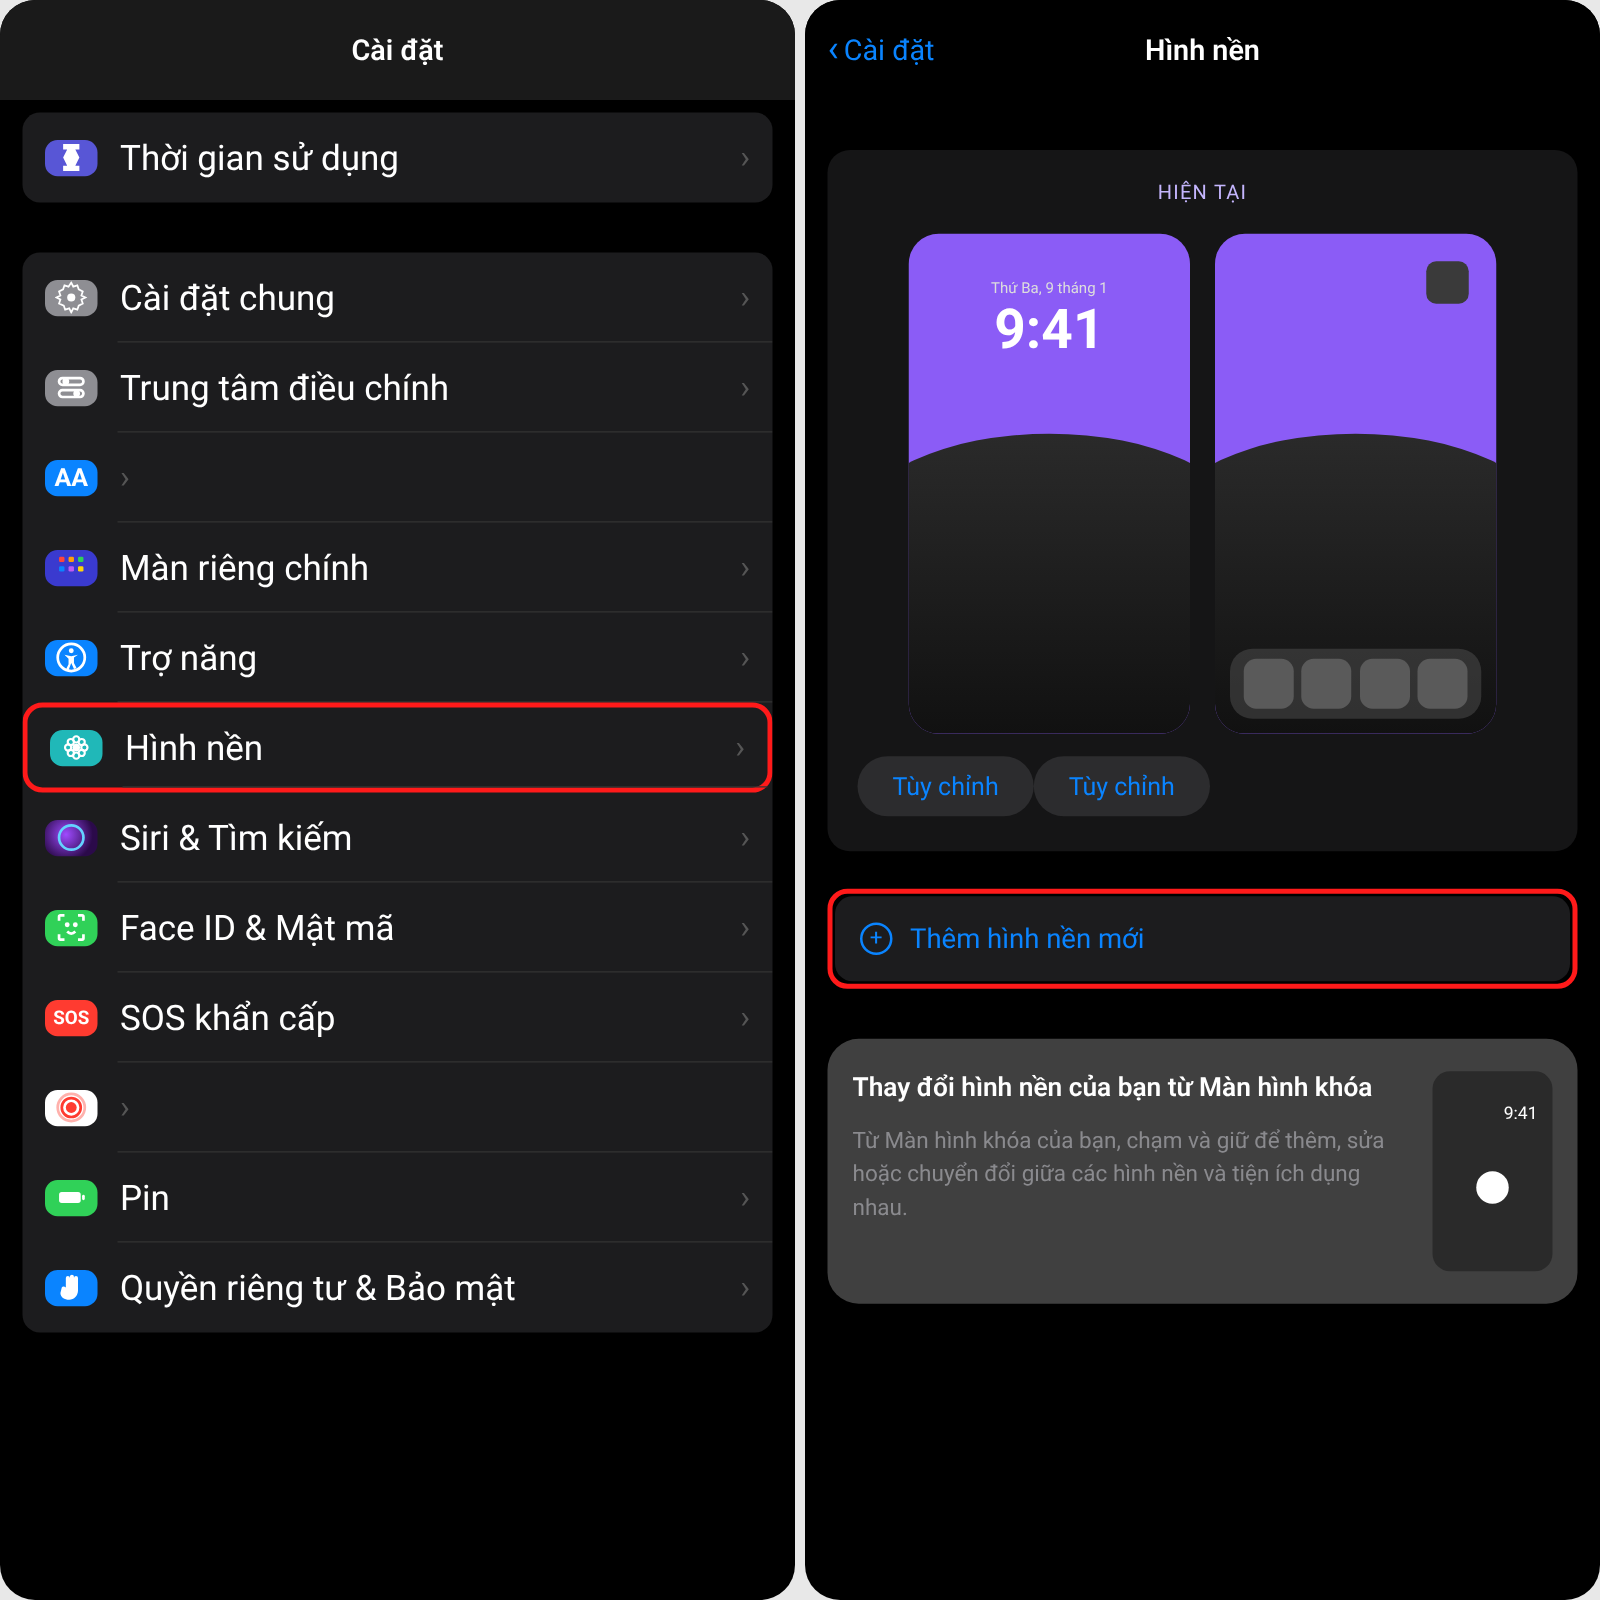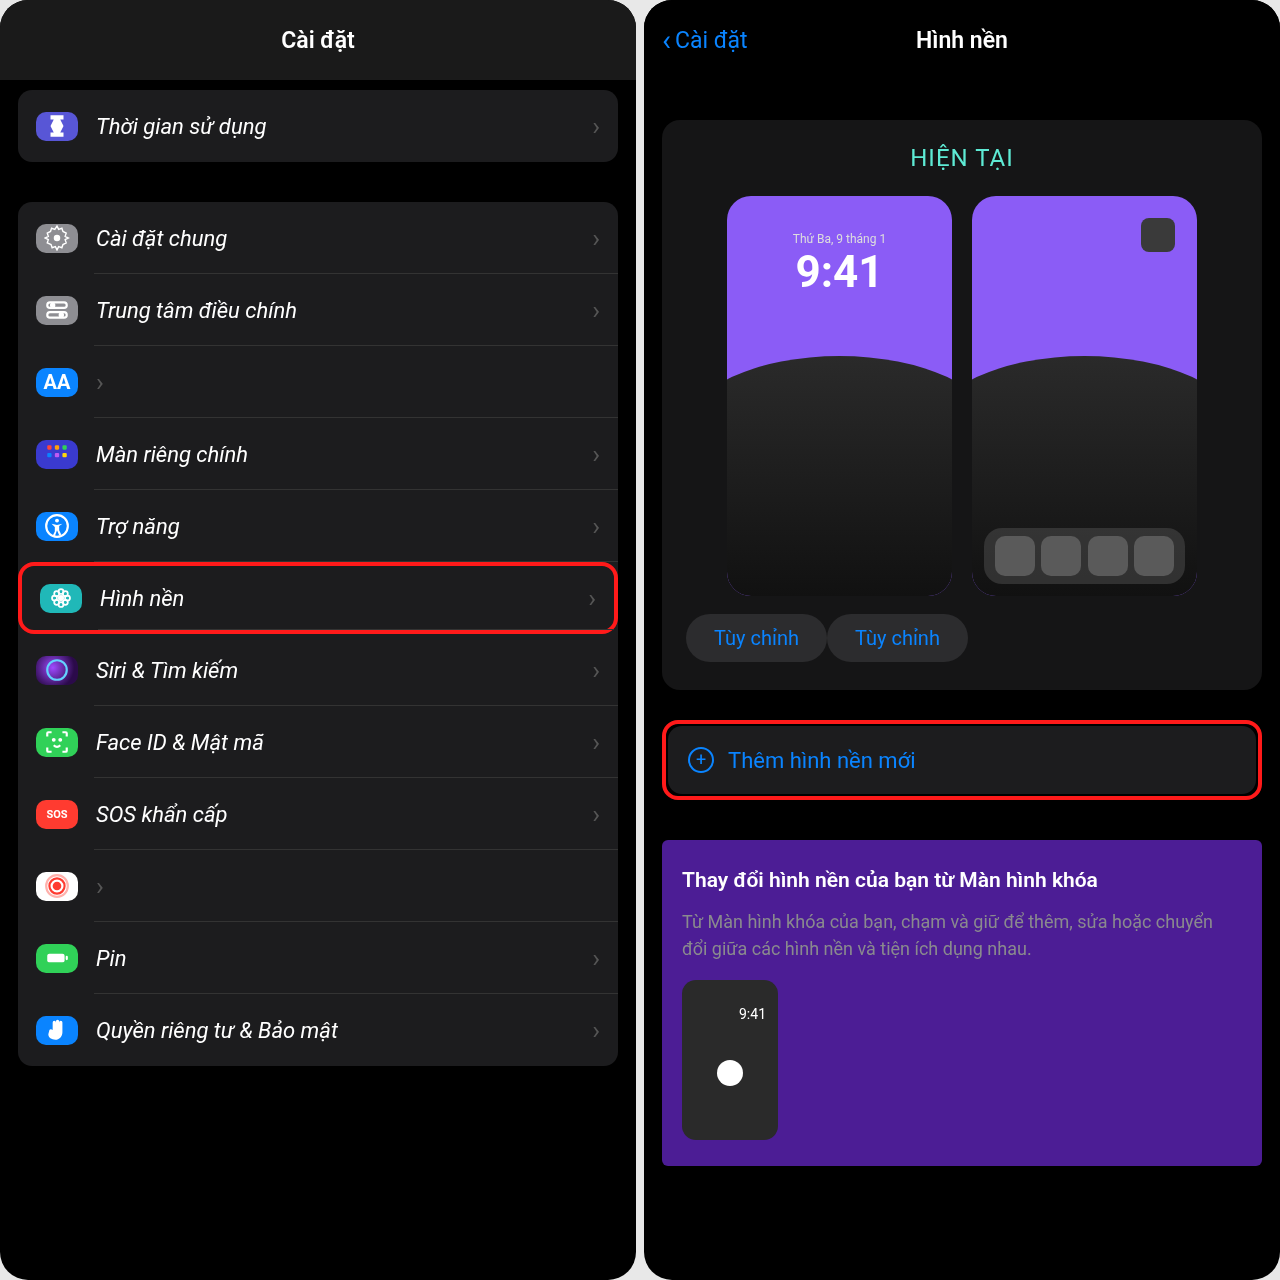--- a/index.html
+++ b/index.html
@@ -71,41 +71,41 @@
   }
   .icon-box {
     width: 42px; height: 29px;
     border-radius: 10px;
     display: flex;
     align-items: center;
     justify-content: center;
     margin-right: 18px;
     flex-shrink: 0;
   }
-  .row-label { font-size: 22px; flex: 1; font-style: italic; }
+  .row-label { font-size: 28px; flex: 1; }
   .chev {
     color: #555;
     font-size: 26px;
   }
   .highlight-red {
     border: 4px solid #ff1a1a;
     border-radius: 16px;
   }
 
   
   .current-card {
     background: #151516;
     border-radius: 18px;
     padding: 24px 24px 28px;
     margin-top: 40px;
   }
   .current-label {
     text-align: center;
-    color: #5eead4;
-    font-size: 24px;
+    color: #c4b5fd;
+    font-size: 16px;
     letter-spacing: 1px;
     margin-bottom: 24px;
   }
   .phones-row {
     display: flex;
     gap: 20px;
     justify-content: center;
   }
   .mini-phone {
     width: 225px;
@@ -194,27 +194,26 @@
     align-items: center;
     justify-content: center;
     font-size: 18px;
     line-height: 1;
   }
   .add-wrap { margin-top: 0; }
   .add-wrap.highlight-red { padding: 2px; margin-top: 30px; }
   .add-wrap.highlight-red .add-row { margin-top: 0; }
 
   .tip-card {
-    background: #4c1d95;
-    border-radius: 6px;
+    background: #404040;
+    border-radius: 25px;
     margin-top: 40px;
     padding: 26px 20px;
     display: flex;
     gap: 18px;
-    flex-direction: column;
   }
   .tip-text { flex: 1; }
   .tip-title {
     font-size: 21px;
     font-weight: 600;
     margin-bottom: 14px;
     line-height: 1.35;
   }
   .tip-desc {
     font-size: 18px;
@@ -354,21 +353,21 @@
               <circle cx="9" cy="10" r="0.8" fill="#fff"></circle>
               <circle cx="15" cy="10" r="0.8" fill="#fff"></circle>
               <path d="M9 15c1 1 2 1.5 3 1.5s2-.5 3-1.5"></path>
             </svg>
         </div>
         <div class="row-label">Face ID &amp; Mật mã</div>
         <div class="chev">›</div>
       </div>
       <div class="row">
         <div class="icon-box" style="background:#ff3b30">
-          <span style="color:#fff;font-weight:700;font-size:11px">SOS</span>
+          <span style="color:#fff;font-weight:700;font-size:15px">SOS</span>
         </div>
         <div class="row-label">SOS khẩn cấp</div>
         <div class="chev">›</div>
       </div>
       <div class="row">
         <div class="icon-box" style="background:#fff">
           <svg class="ic" viewBox="0 0 24 24" fill="#ff3b30">
               <circle cx="12" cy="12" r="4"></circle>
               <g stroke="#ff3b30" stroke-width="2">
                 <circle cx="12" cy="12" r="7" fill="none"></circle>

